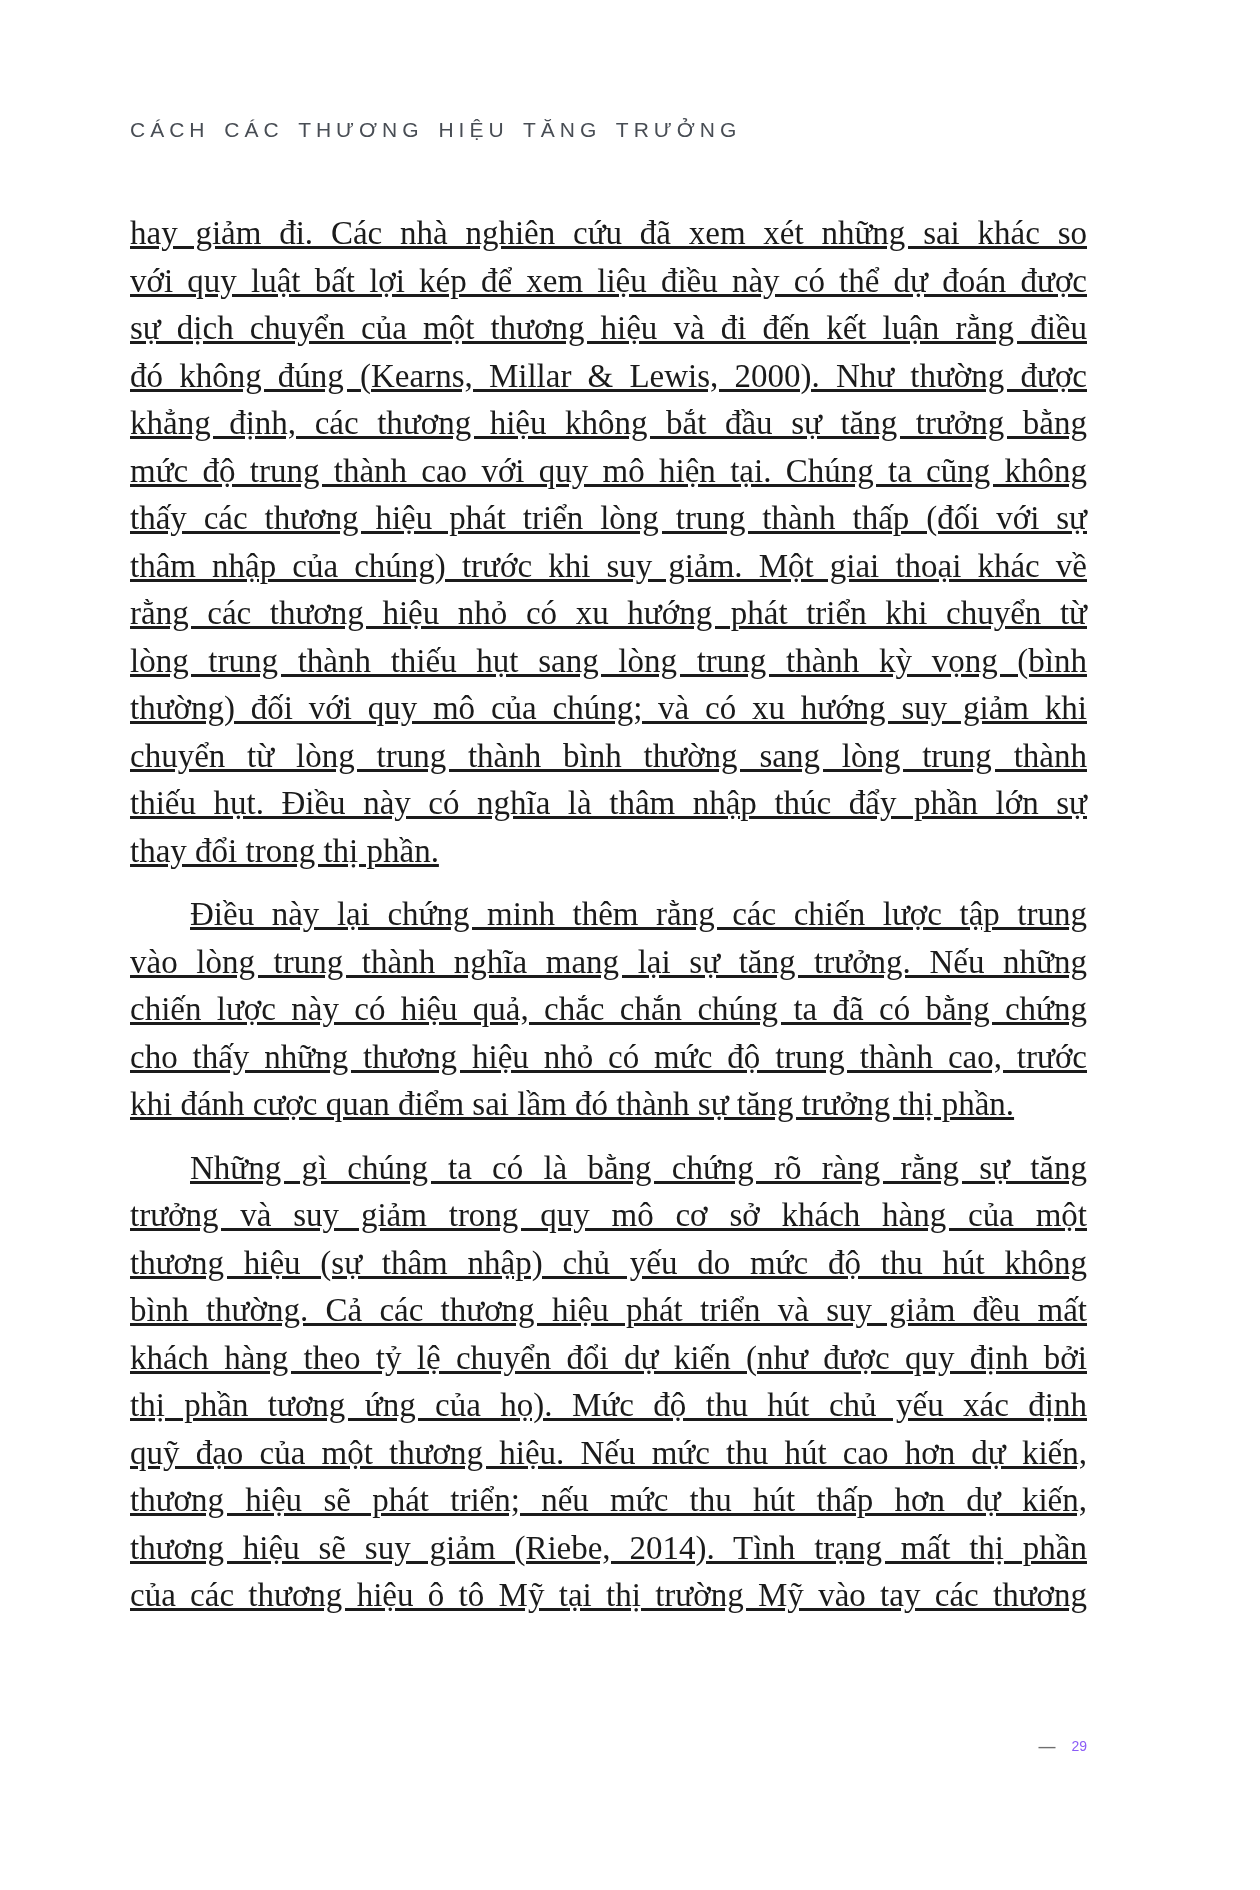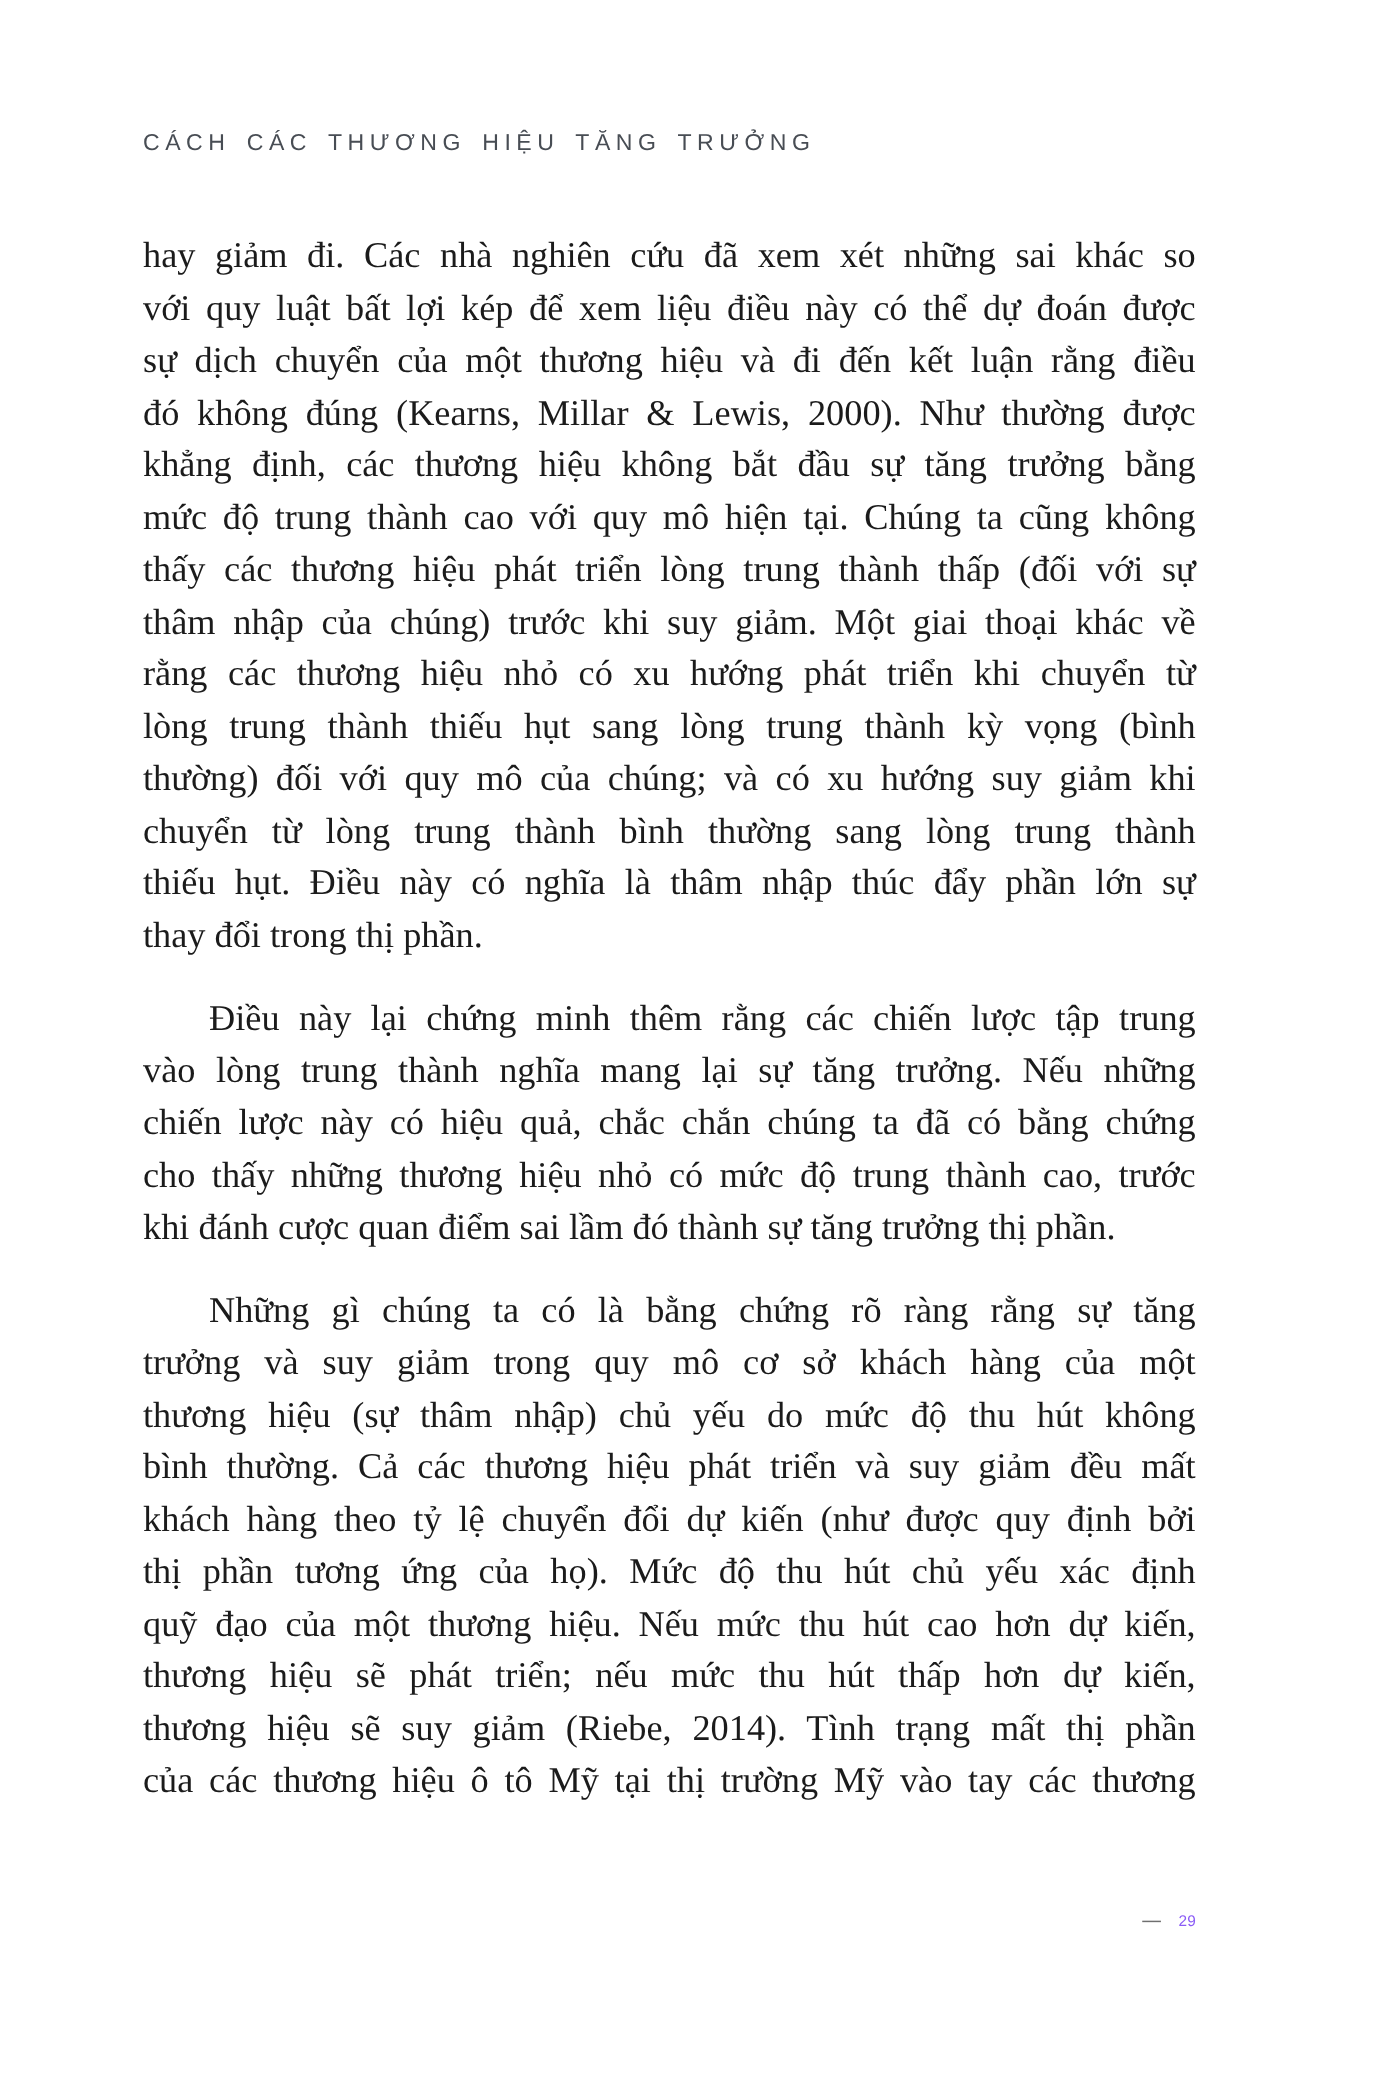--- a/index.html
+++ b/index.html
@@ -27,25 +27,26 @@
   }
   .body-text {
     position: absolute;
     top: 210px;
     left: 130px;
     width: 957px;
     font-size: 33px;
     line-height: 47.5px;
     color: #1b1b1b;
   }
-  .para + .para { margin-top: 28px; }
+  .para + .para { margin-top: 16px; }
   .line {
     text-align: justify;
     text-align-last: justify;
     white-space: normal;
+    text-decoration: underline;
   }
   .line.last { text-align-last: left; }
   .line.indent { padding-left: 60px; }
   .footer {
     position: absolute;
     top: 1734px;
     right: 173px;
     display: flex;
     align-items: center;
     gap: 14px;

